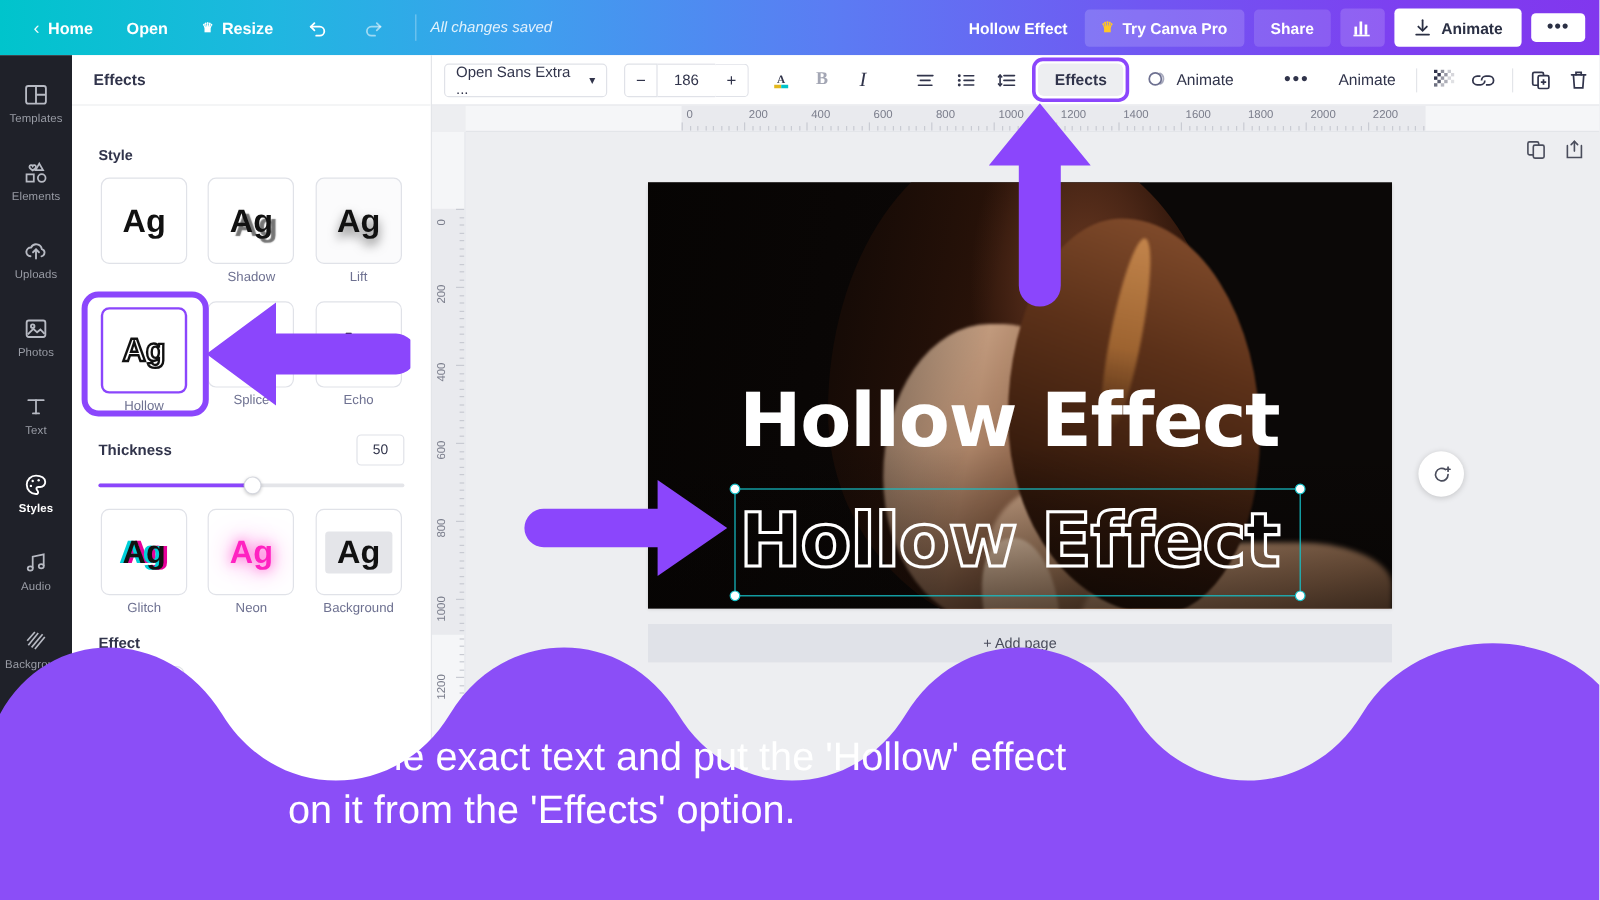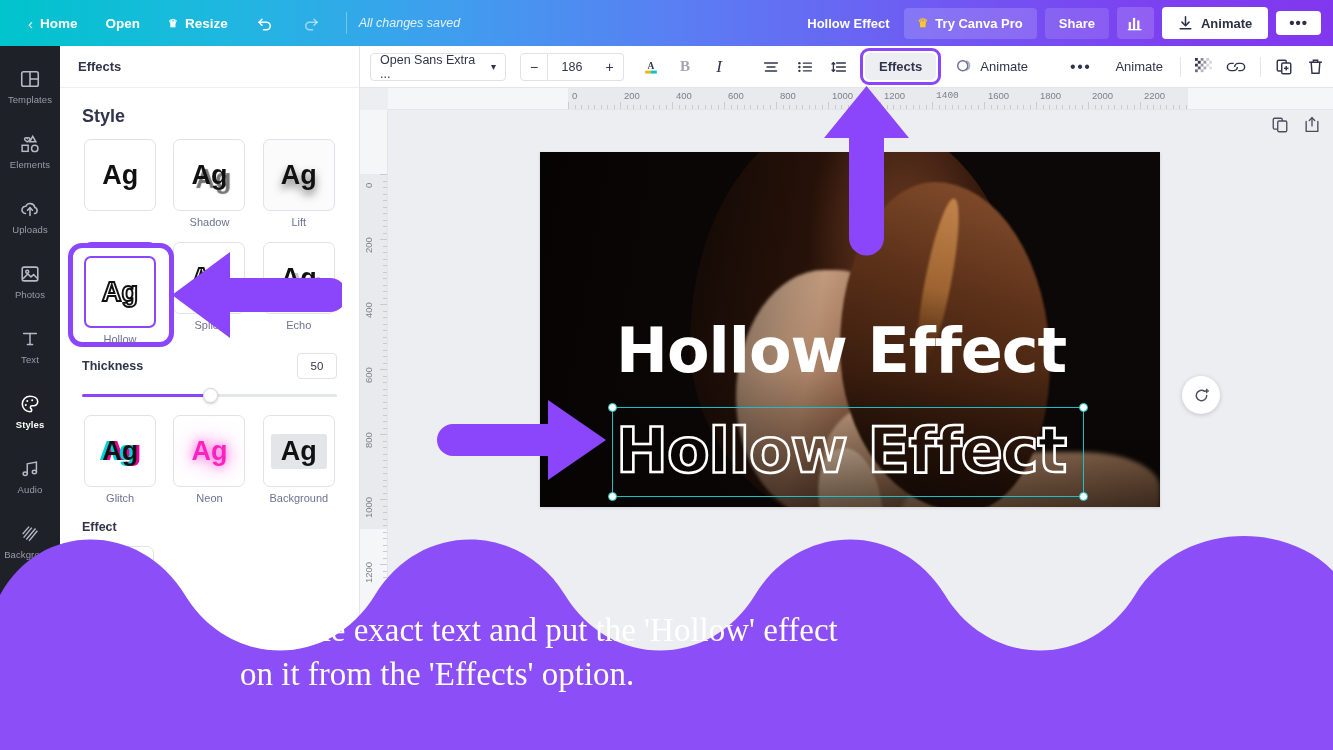--- a/index.html
+++ b/index.html
@@ -68,21 +68,21 @@
   #panel{
     position:absolute; left:60px; top:46px; width:300px; height:704px;
     background:#fff; border-right:1px solid #E3E5E9; z-index:4; overflow:hidden;
   }
   .panel-head{
     height:42px; display:flex; align-items:center; padding:0 18px;
     font-size:13px; font-weight:bold; color:#31344B;
     border-bottom:1px solid #EDEEF1;
   }
   .panel-body{ padding:18px 22px 0 22px; }
-  .sec-title{ font-size:18px; font-weight:bold; color:#31344B; margin-bottom:12px; }
+  .sec-title{ font-size:12px; font-weight:bold; color:#31344B; margin-bottom:12px;margin-top:16px; }
   .eff-grid{ display:grid; grid-template-columns:repeat(3,1fr); gap:14px 13px; }
   .eff-cell{ display:flex; flex-direction:column; align-items:center; gap:5px; }
   .eff-box{
     width:72px; height:72px; border:1px solid #E0E2E8; border-radius:7px;
     background:#fff; display:flex; align-items:center; justify-content:center;
     font-size:27px; font-weight:bold; color:#111; position:relative; overflow:hidden;
   }
   .eff-box.sel{ border:2px solid #8B46FC; }
   .eff-lab{ font-size:11px; color:#6E7191; }
   .eff-shadow{ text-shadow:4px 4px 1px rgba(0,0,0,.55); }
@@ -285,21 +285,21 @@
   .step-circle{
     position:absolute; left:48px; top:74px; width:142px; height:152px;
     border-radius:50%; background:#fff;
     display:flex; align-items:center; justify-content:center;
     font-size:30px; color:#8B46FC; z-index:22;
     font-family:"DejaVu Sans", sans-serif;
   }
   .banner-text{
     position:absolute; left:240px; top:84px; width:1060px;
     font-size:33px; line-height:1.33; color:#fff; font-weight:500;
-    font-family:Liberation Serif, serif; z-index:22;
+    font-family:Liberation Sans, sans-serif; z-index:22;
   }
 </style>
 </head>
 <body>
 
 <div id="topbar">
   <div class="tb-left">
     <div class="tb-item">
       <span class="chev">‹</span>
       <span>Home</span>
@@ -642,21 +642,21 @@
 
   <div id="hruler">
     <div class="page-span" style="left:180px;width:620px;"></div>
     <div class="num" style="left:184px;">0</div>
     <div class="num" style="left:236px;">200</div>
     <div class="num" style="left:288px;">400</div>
     <div class="num" style="left:340px;">600</div>
     <div class="num" style="left:392px;">800</div>
     <div class="num" style="left:444px;">1000</div>
     <div class="num" style="left:496px;">1200</div>
-    <div class="num" style="left:548px;font-family:Liberation Mono, monospace;">1400</div>
+    <div class="num" style="left:548px;">1400</div>
     <div class="num" style="left:600px;">1600</div>
     <div class="num" style="left:652px;">1800</div>
     <div class="num" style="left:704px;">2000</div>
     <div class="num" style="left:756px;">2200</div>
     <div id="hticks">
         <div class="tick" style="left: 180px; height: 7px;"></div>
         <div class="tick" style="left: 186.5px; height: 4px;"></div>
         <div class="tick" style="left: 193px; height: 4px;"></div>
         <div class="tick" style="left: 199.5px; height: 4px;"></div>
         <div class="tick" style="left: 206px; height: 4px;"></div>
@@ -871,20 +871,21 @@
   </div>
 
   <div class="rot-btn">
     <svg width="19" height="19" viewBox="0 0 20 20" fill="none" stroke="#4A4D5C" stroke-width="1.5" stroke-linecap="round">
       <path d="M15.5 10 a5.5 5.5 0 1 1 -2.2 -4.4"></path>
         <path d="M15.5 3.5 V7"></path>
         <path d="M13.8 5.3 H17.2"></path>
     </svg>
   </div>
 
+  <div class="addpage">+ Add page</div>
 </div>
 
 <svg class="arrow" id="arrow-up" width="85" height="170" viewBox="0 0 85 170">
   <path d="M42.5 0 L85 52 L60 52 L60 152 a17 17 0 0 1 -35 0 L25 52 L0 52 Z" fill="#8B46FC"></path>
 </svg>
 <svg class="arrow" id="arrow-right-text" width="170" height="80" viewBox="0 0 170 80">
   <path d="M170 40 L112 0 L112 24 L17 24 a16 16 0 0 0 0 32 L112 56 L112 80 Z" fill="#8B46FC"></path>
 </svg>
 
 <div id="banner">

